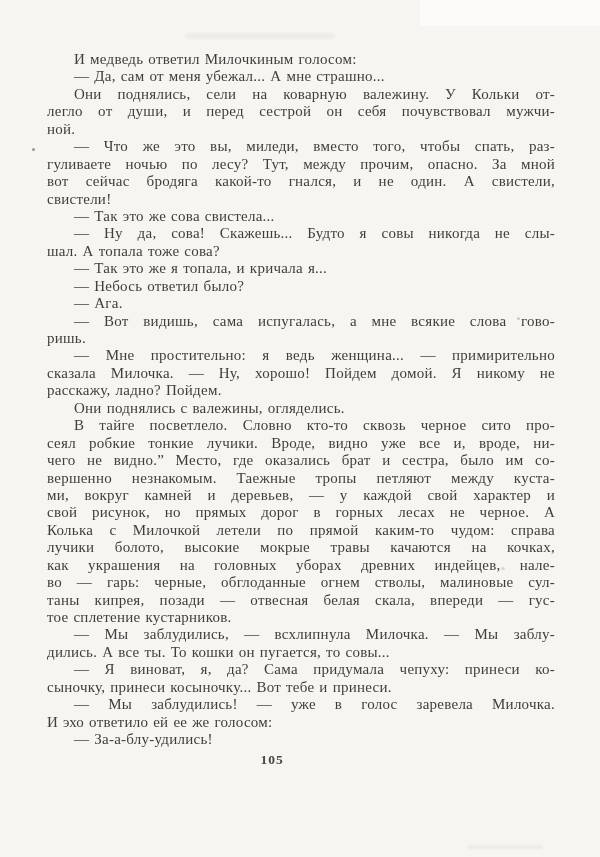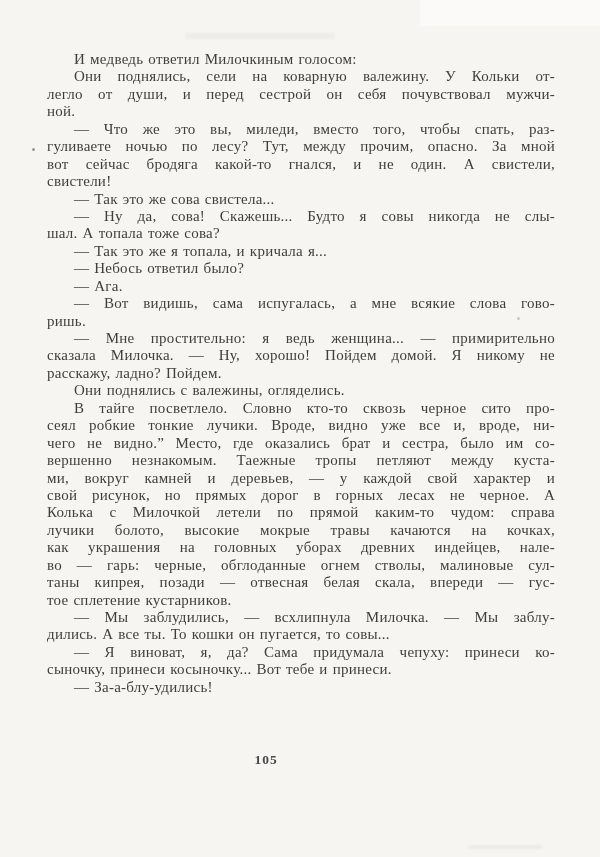--- a/index.html
+++ b/index.html
@@ -38,21 +38,21 @@
   .line.just {
     text-align: justify;
     text-align-last: justify;
   }
   .line.first {
     text-indent: 27px;
   }
   .page-number {
     position: absolute;
     top: 752px;
-    left: 236px;
+    left: 242px;
     width: 60px;
     text-align: center;
     font-size: 13.5px;
     font-weight: bold;
     letter-spacing: 1px;
     color: #4a4846;
   }
   
   .artifact {
     position: absolute;
@@ -97,20 +97,23 @@
   <div class="artifact a-shade-topright"></div>
   <div class="artifact a-smudge-top"></div>
   <div class="artifact a-dot-left"></div>
   <div class="artifact a-dot-right1"></div>
   <div class="artifact a-dot-right2"></div>
   <div class="artifact a-streak-bottom"></div>
 
   <div class="text-block">
       <div class="para">
         <div class="line first">И медведь ответил Милочкиным голосом:</div>
+      </div>
+      <div class="para">
+        <div class="line first">— Да, сам от меня убежал... А мне страшно...</div>
       </div>
       <div class="para">
         <div class="line just first">Они поднялись, сели на коварную валежину. У Кольки от-</div>
         <div class="line just">легло от души, и перед сестрой он себя почувствовал мужчи-</div>
         <div class="line">ной.</div>
       </div>
       <div class="para">
         <div class="line just first">— Что же это вы, миледи, вместо того, чтобы спать, раз-</div>
         <div class="line just">гуливаете ночью по лесу? Тут, между прочим, опасно. За мной</div>
         <div class="line just">вот сейчас бродяга какой-то гнался, и не один. А свистели,</div>
@@ -160,18 +163,22 @@
       </div>
       <div class="para">
         <div class="line just first">— Мы заблудились, — всхлипнула Милочка. — Мы заблу-</div>
         <div class="line">дились. А все ты. То кошки он пугается, то совы...</div>
       </div>
       <div class="para">
         <div class="line just first">— Я виноват, я, да? Сама придумала чепуху: принеси ко-</div>
         <div class="line">сыночку, принеси косыночку... Вот тебе и принеси.</div>
       </div>
       <div class="para">
+        <div class="line just first">— Мы заблудились! — уже в голос заревела Милочка.</div>
+        <div class="line">И эхо ответило ей ее же голосом:</div>
+      </div>
+      <div class="para">
         <div class="line first">— За-а-блу-удились!</div>
       </div>
     </div>
 
   <div class="page-number">105</div>
 </div>
 
 </body></html>

